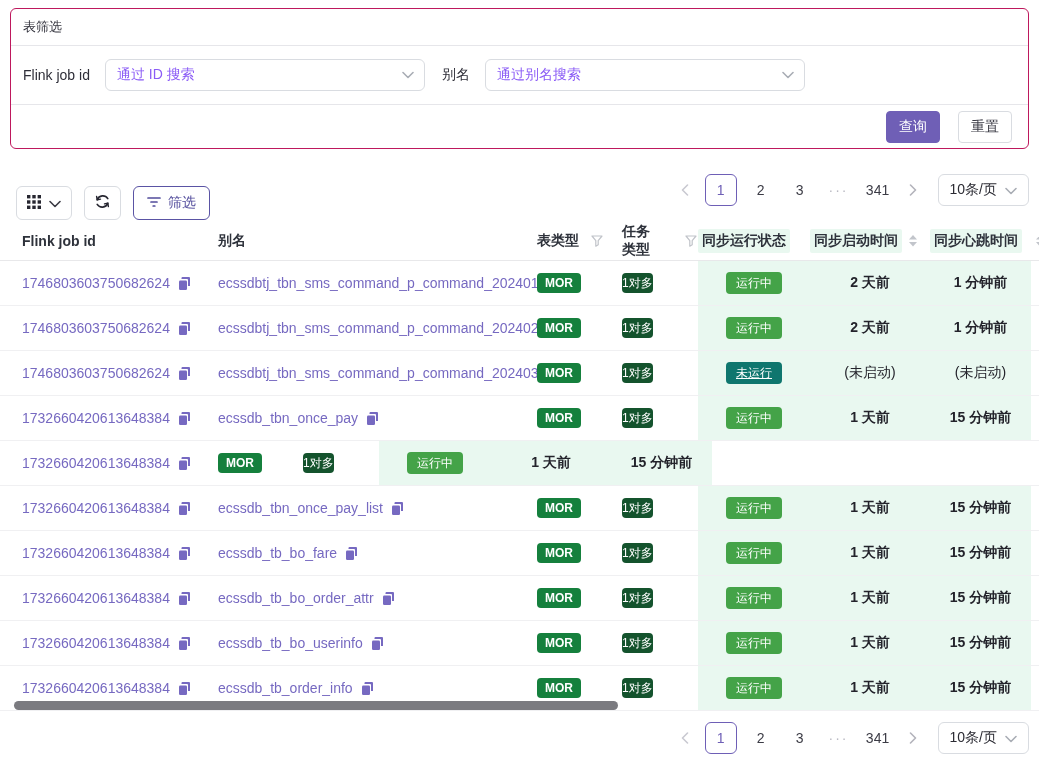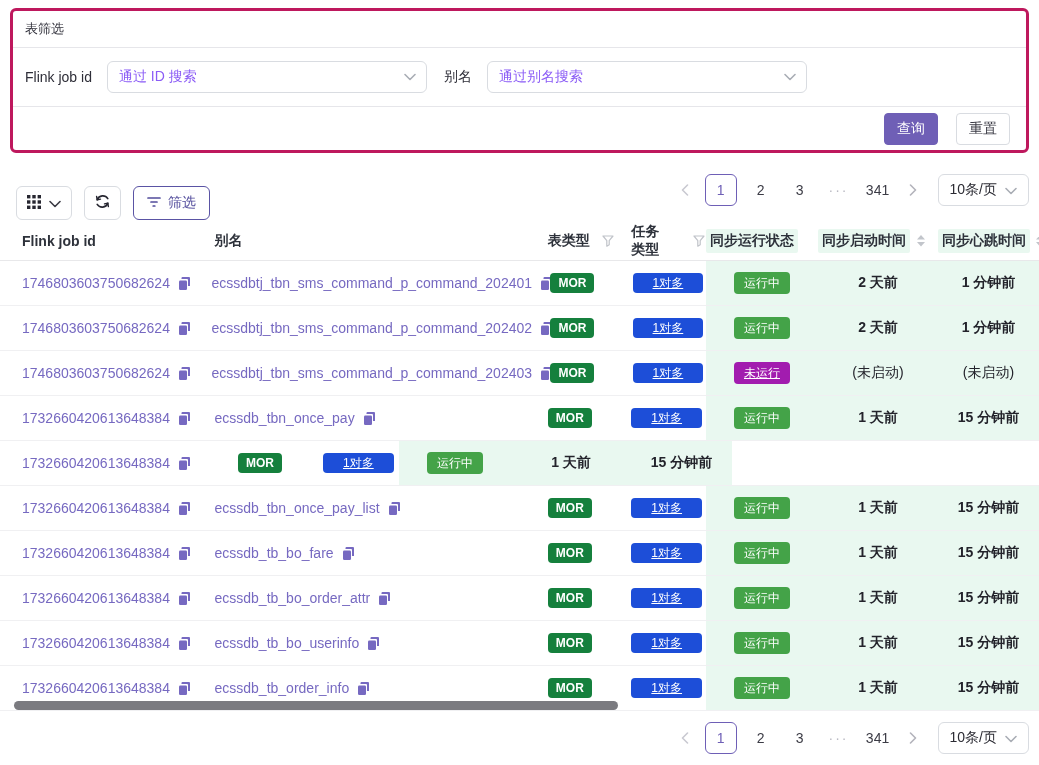--- a/index.html
+++ b/index.html
@@ -2,21 +2,21 @@
 <html><head>
 <meta charset="utf-8">
 <style>
   * { margin:0; padding:0; box-sizing:border-box; }
   html,body { width:1039px; height:765px; background:#fff; overflow:hidden;
     font-family:"Liberation Sans","DejaVu Sans",sans-serif; color:#2b2b33; font-size:14px; }
   .page { position:relative; width:1039px; height:765px; }
 
   
   .filter-card { position:absolute; left:10px; top:8px; width:1019px;
-    border:3px solid #be185d; border-radius:6px; background:#fff; }
+    border:1px solid #be185d; border-radius:6px; background:#fff; }
   .card-header { height:37px; display:flex; align-items:center; padding:0 12px;
     border-bottom:1px solid #e6e6ea; font-size:13px; color:#33333d; }
   .card-body { height:58px; display:flex; align-items:center; padding:0 12px; }
   .field-label { margin-right:15px; color:#2e2e38; white-space:nowrap; }
   .select-box { position:relative; width:320px; height:32px; border:1px solid #d9dce1;
     border-radius:6px; background:#fff; display:flex; align-items:center; padding:0 30px 0 11px; }
   .select-box .ph { color:#8b5cf6; overflow:hidden; white-space:nowrap; }
   .chev { position:absolute; right:10px; top:50%; transform:translateY(-50%); display:flex; }
   .field-gap { width:17px; }
   .card-footer { height:44px; border-top:1px solid #e6e6ea; display:flex;
@@ -46,38 +46,38 @@
   .pg-size { height:32px; border:1px solid #d9dce1; border-radius:6px; background:#fff;
     display:flex; align-items:center; gap:8px; padding:0 11px; cursor:pointer; margin-left:5px; }
 
   
   .table { position:absolute; left:0; right:0; top:222px; overflow:hidden; }
   .thead { display:flex; align-items:center; height:39px; border-bottom:1px solid #e8e8ea;
     font-weight:600; color:#2e323b; position:relative; }
   .trow { display:flex; align-items:center; height:45px; border-bottom:1px solid #f0f0f2; background:#fff; }
   .c-id    { width:218px; padding-left:22px; display:flex; align-items:center; gap:7px; }
   .c-alias { width:319px; display:flex; align-items:center; gap:7px; }
-  .c-ttype { width:85px;  display:flex; align-items:center; gap:6px;margin-left:20px; }
+  .c-ttype { width:85px;  display:flex; align-items:center; gap:6px; }
   .c-task  { width:76px;  display:flex; align-items:center; gap:20px; }
   .green-wrap { display:flex; align-items:center; align-self:stretch; background:#e9f8f0; }
   .thead .green-wrap { background:transparent; }
   .c-status{ width:112px; display:flex; align-items:center; justify-content:center; }
   .c-start { width:120px; display:flex; align-items:center; justify-content:center; }
   .c-heart { width:101px; display:flex; align-items:center; justify-content:center; }
   .thead .c-status,.thead .c-start,.thead .c-heart { justify-content:flex-start; }
   .hl { background:#e9f8f0; padding:3px 4px; border-radius:2px; white-space:nowrap; }
   .link { color:#7669c1; cursor:pointer; white-space:nowrap; }
   .copy-ic { display:flex; cursor:pointer; flex:none; }
   .badge-mor { background:#15803d; color:#fff; font-weight:700; font-size:12px;
     padding:3px 8px; border-radius:4px; line-height:14px; }
-  .badge-task { background:#1d4ed8; color:#fff; font-size:12px; padding:3px 20px;
-    border-radius:4px; line-height:14px;text-decoration:underline; }
+  .badge-task { background:#14532d; color:#fff; font-size:12px; padding:3px 0;
+    border-radius:4px; line-height:14px; }
   .badge-status { color:#fff; font-size:12px; padding:4px 10px; border-radius:4px; line-height:14px; }
   .badge-status[data-status="running"] { background:#44a348; }
-  .badge-status[data-status="notrun"]  { background:#a21caf;text-decoration:underline; }
+  .badge-status[data-status="notrun"]  { background:#0f766e;text-decoration:underline; }
   .cell-time { color:#23232b; }
   .cell-time[data-weight="bold"] { font-weight:700; }
   .sorter { display:flex; flex-direction:column; gap:2px; margin-left:7px; }
   .sorter-edge { position:absolute; right:-5px; top:13px; }
   .fun-ic { display:flex; margin-left:6px; }
 
   
   .hscroll-thumb { position:absolute; left:14px; top:701px; width:604px; height:9px;
     border-radius:5px; background:#7b7b80; cursor:grab; }
   .pagination-bottom { position:absolute; right:10px; top:722px; }

